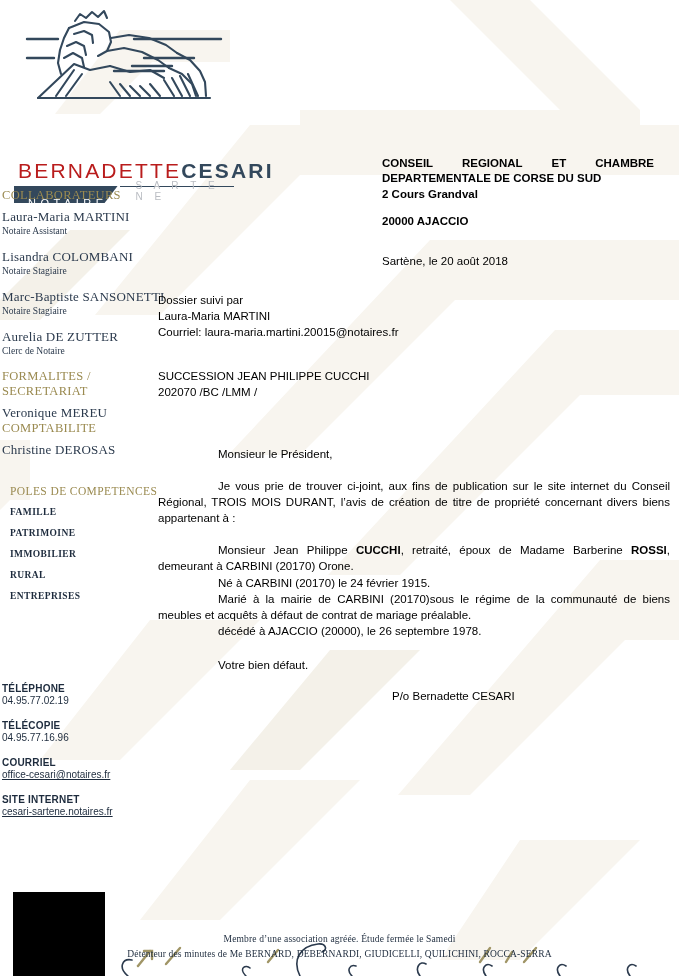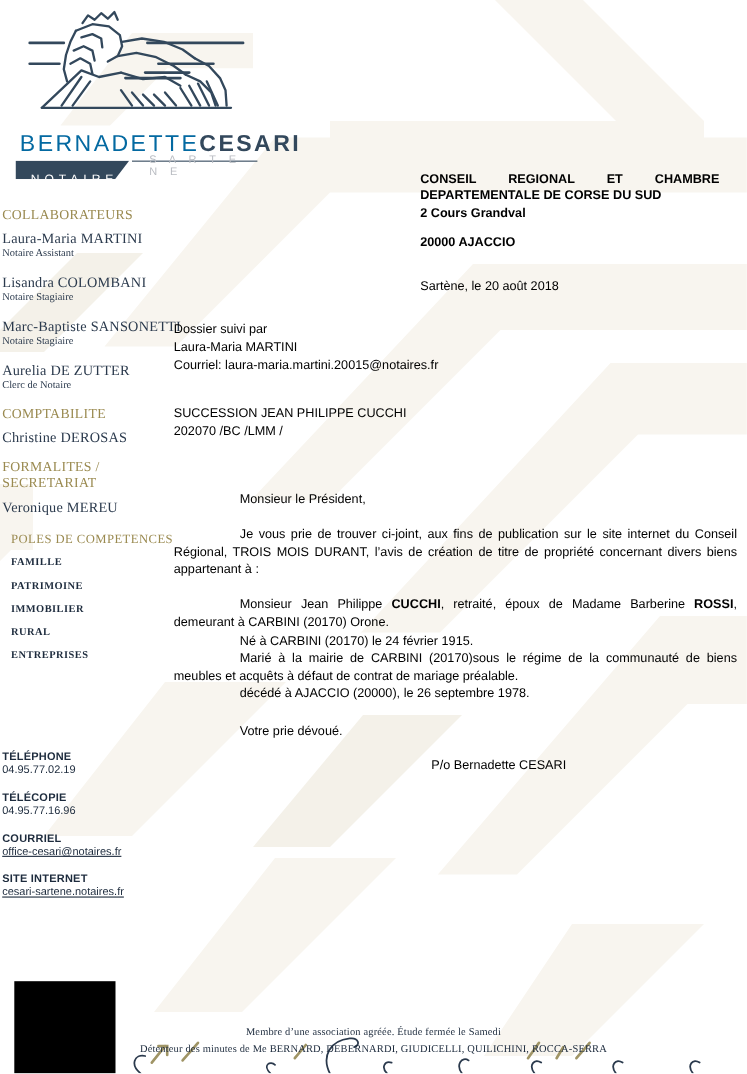--- a/index.html
+++ b/index.html
@@ -36,21 +36,21 @@
   .logo-mark { display:block; }
   .logo-word {
     margin-top: 2px;
     display: flex;
     align-items: baseline;
     letter-spacing: 2.2px;
     font-size: 21px;
     line-height: 1;
     padding-left: 4px;
   }
-  .logo-word .w1 { color: #0369a1; font-weight: 400; }
+  .logo-word .w1 { color: #b91c1c; font-weight: 400; margin-top: 40px; }
   .logo-word .w2 { color: #33485c; font-weight: 700; }
   .logo-strip {
     margin-top: 5px;
     display: flex;
     align-items: stretch;
     height: 17px;
   }
   .notaire-banner {
     background: #33485c;
     color: #ffffff;
@@ -361,28 +361,28 @@
       <div class="side-role">Notaire Assistant</div>
       <div class="side-name">Lisandra COLOMBANI</div>
       <div class="side-role">Notaire Stagiaire</div>
       <div class="side-name">Marc-Baptiste SANSONETTI</div>
       <div class="side-role">Notaire Stagiaire</div>
       <div class="side-name">Aurelia DE ZUTTER</div>
       <div class="side-role">Clerc de Notaire</div>
     </div>
 
     <div>
+      <div class="side-head">FORMALITES / SECRETARIAT</div>
+      <div class="side-name">Veronique MEREU</div>
+    </div>
+
+    <div>
       <div class="side-head">COMPTABILITE</div>
       <div class="side-name">Christine DEROSAS</div>
       <div class="side-gap"></div>
-    </div>
-
-    <div>
-      <div class="side-head">FORMALITES / SECRETARIAT</div>
-      <div class="side-name">Veronique MEREU</div>
     </div>
 
     <div class="poles">
       <div class="poles-head">POLES DE COMPETENCES</div>
       <div class="pole-item">FAMILLE</div>
       <div class="pole-item">PATRIMOINE</div>
       <div class="pole-item">IMMOBILIER</div>
       <div class="pole-item">RURAL</div>
       <div class="pole-item">ENTREPRISES</div>
     </div>
@@ -430,21 +430,21 @@
       <p class="para-indent"><span>Monsieur Jean Philippe </span><b>CUCCHI</b><span>, retraité, époux de Madame Barberine </span><b>ROSSI</b><span>, demeurant à CARBINI (20170) Orone.</span></p>
 
       <p class="para-indent no-just">Né à CARBINI (20170) le 24 février 1915.</p>
 
       <p class="para-indent">Marié à la mairie de CARBINI (20170)sous le régime de la communauté de biens meubles et acquêts à défaut de contrat de mariage préalable.</p>
 
       <p class="para-indent no-just">décédé à AJACCIO (20000), le 26 septembre 1978.</p>
     </div>
 
     <div class="closing">
-      <div class="c-line">Votre prie dévoué.</div>
+      <div class="c-line">Votre bien défaut.</div>
     </div>
 
     <div class="signature">P/o Bernadette CESARI</div>
   </div>
 
   <div class="flourish">
     <svg width="679" height="38" viewBox="0 0 679 38">
       <g fill="none" stroke="#2b3a4d" stroke-width="1.6" stroke-linecap="round">
         <path d="M128 38 C118 30, 122 20, 132 22"></path>
         <path d="M246 38 C238 30, 246 26, 250 30"></path>

